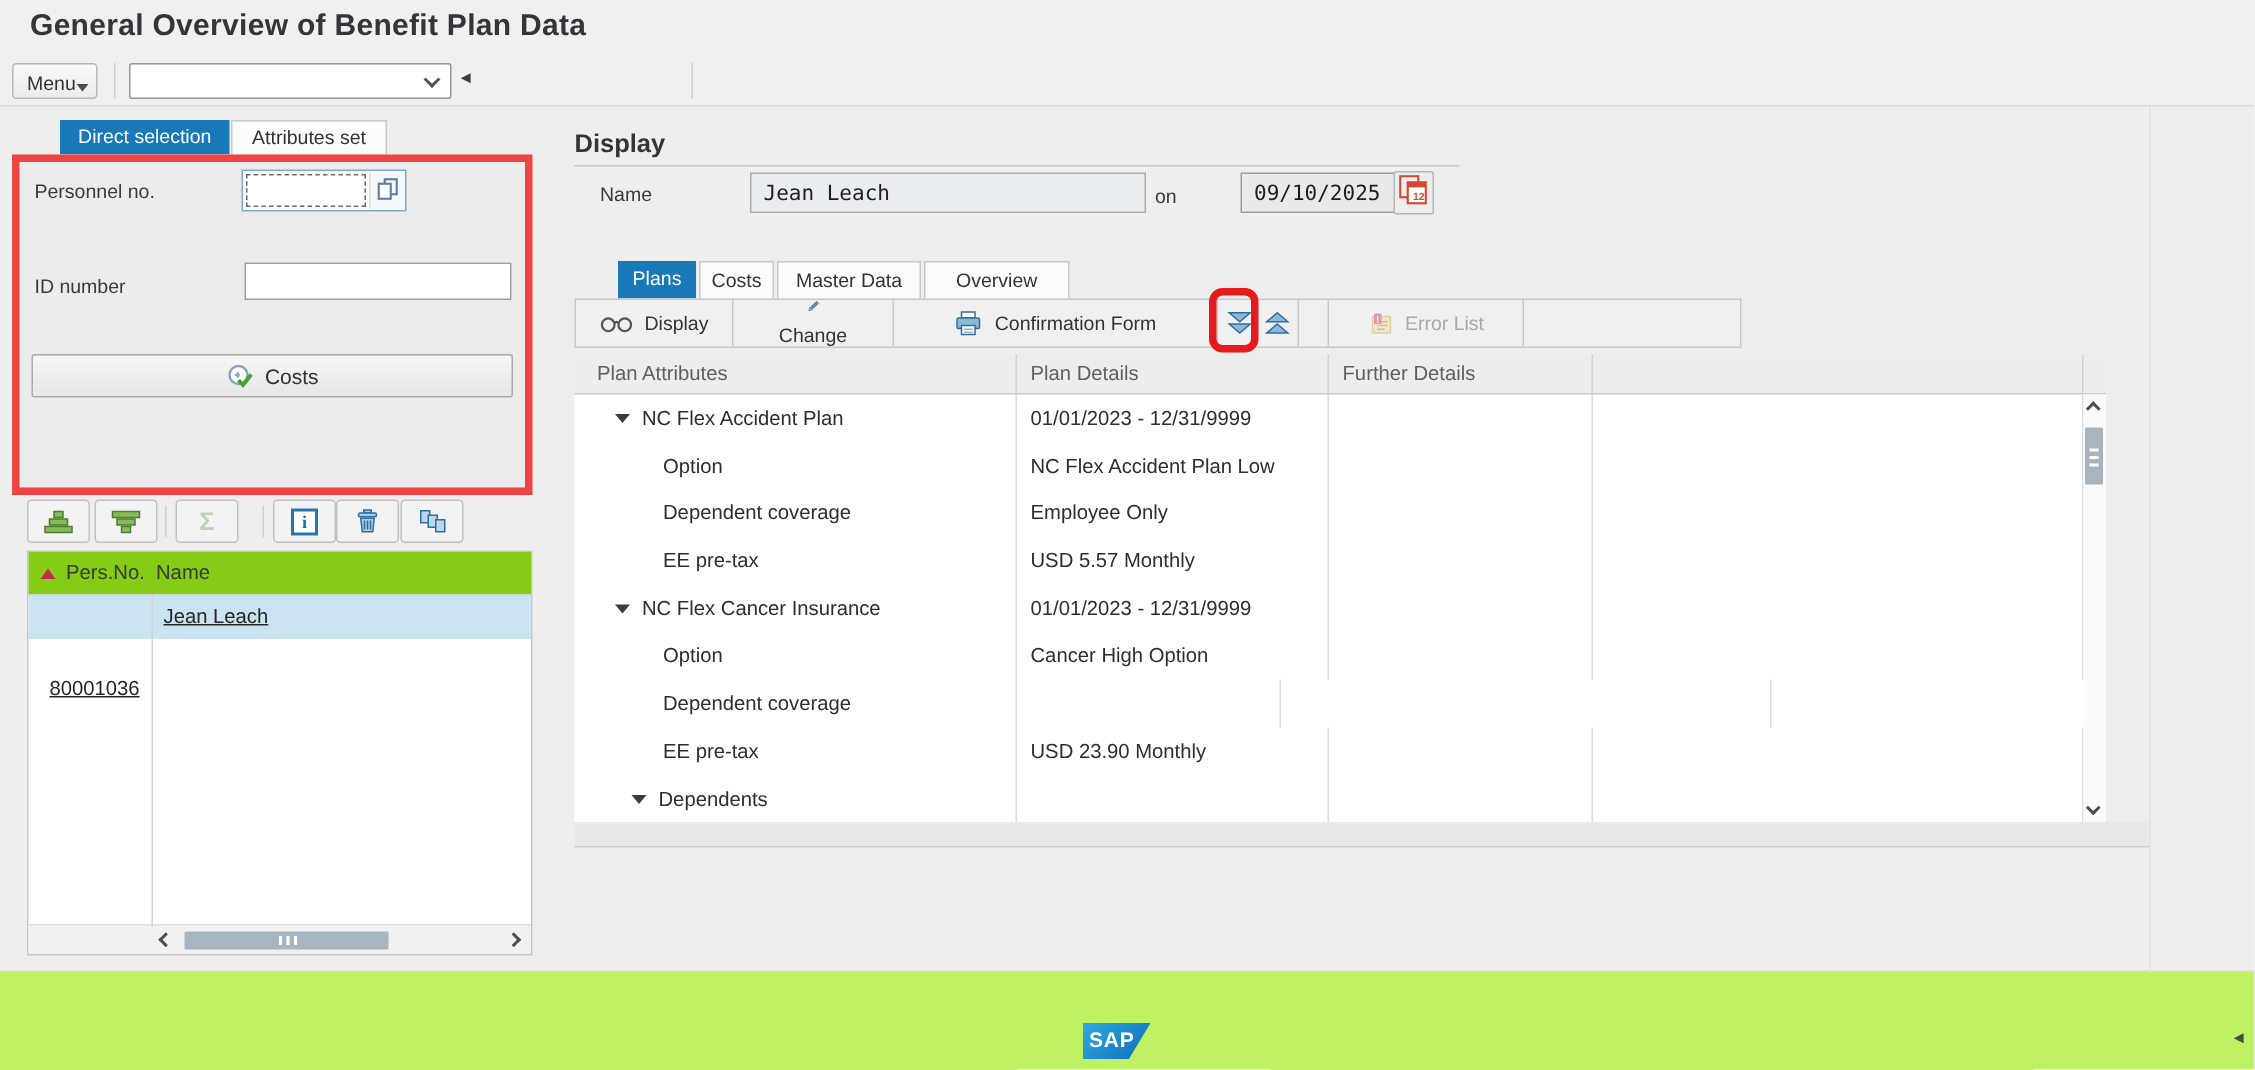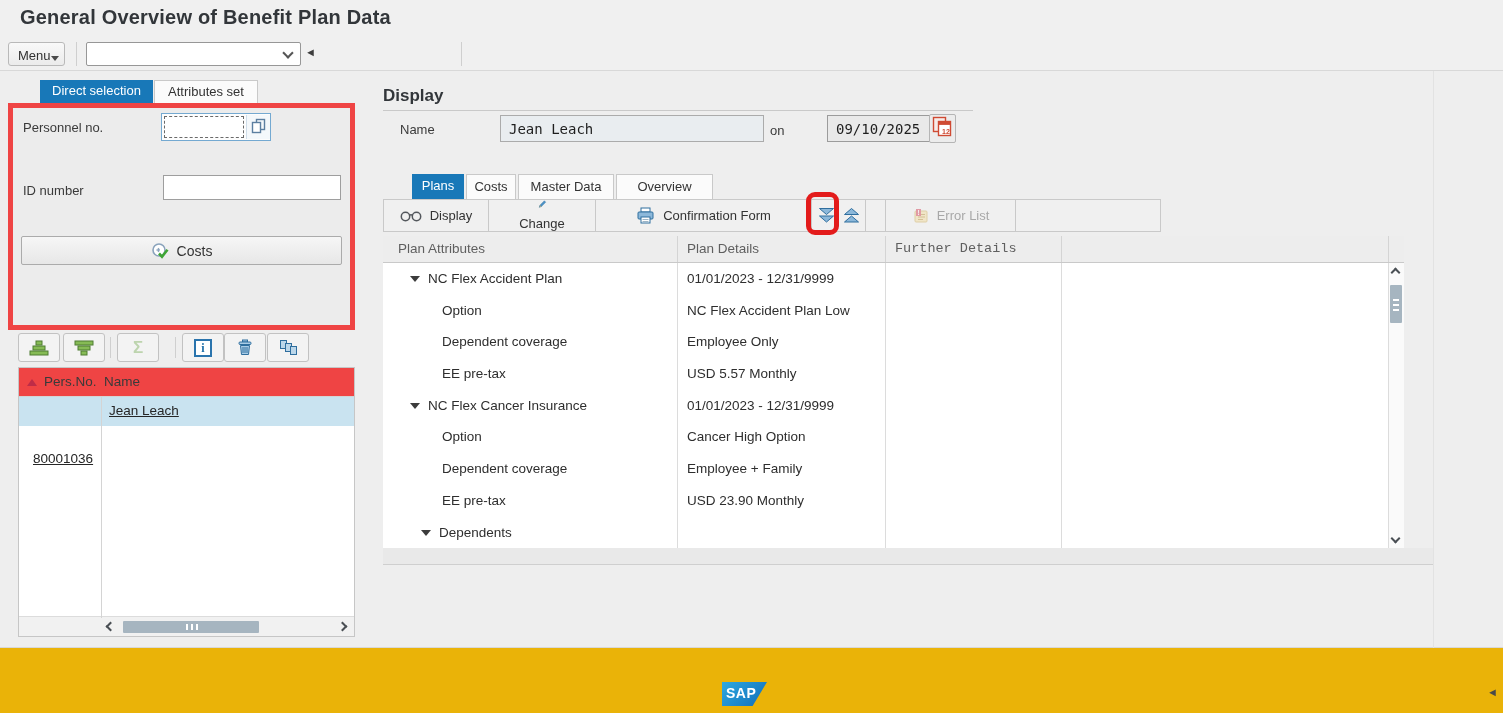--- a/index.html
+++ b/index.html
@@ -47,21 +47,21 @@
   #btn-select .inner { display:flex; align-items:center; justify-content:center; gap:8px; height:100%; }
 
   .icbar-btn { top:262px; width:42px; height:29px; background:#f3f3f3; border:1px solid #c2c2c2; border-radius:3px; display:flex; align-items:center; justify-content:center; }
   #ic-sortasc { left:18px; } #ic-sortdesc { left:63px; }
   #ic-sum { left:117px; } #ic-info { left:182px; } #ic-trash { left:224px; } #ic-layers { left:267px; }
   #icsep1 { left:110px; top:266px; height:21px; } #icsep2 { left:175px; top:266px; height:21px; }
   #ic-sum span { font-size:17px; font-weight:bold; color:#bdd4ae; }
   #ic-info .ibox { width:18px; height:18px; border:2px solid #2a74ad; background:#fff; font-size:12px; font-weight:bold; font-family:"Liberation Serif",serif; color:#1f6fa8; text-align:center; line-height:14px; }
 
   #peolist { left:18px; top:296px; width:337px; height:270px; border:1px solid #c6c6c6; background:#fff; }
-  #peo-head { position:absolute; left:0; top:0; width:100%; height:29px; background:#ef4444; border-bottom:1px solid #d4d4d4; }
+  #peo-head { position:absolute; left:0; top:0; width:100%; height:29px; background:#84cc16; border-bottom:1px solid #d4d4d4; }
   #sort-tri { position:absolute; left:8px; top:11px; width:0; height:0; border-left:5px solid transparent; border-right:5px solid transparent; border-bottom:7px solid #bf2c47; }
   #col-pers { position:absolute; left:25px; top:6px; font-size:13.5px; color:#3a3a3a; }
   #col-name { position:absolute; left:85px; top:6px; font-size:13.5px; color:#3a3a3a; }
   #peo-row { position:absolute; left:0; top:29px; width:100%; height:29px; background:#c9e3f0; }
   #peo-row a { font-size:13.5px; color:#262626; text-decoration:underline; }
   #link-pers { position:absolute; left:14px; top:6px;margin-top:48px; } #link-name { position:absolute; left:90px; top:6px; }
   #peo-divider { position:absolute; left:82px; top:29px; height:221px; width:1px; background:#d4d4d4; z-index:2; }
   #peo-hscroll { position:absolute; left:0; bottom:0; width:100%; height:20px; background:#f1f1f1; border-top:1px solid #dcdcdc; }
   .chev { display:inline-block; width:7px; height:7px; border-left:2px solid #4a4f54; border-bottom:2px solid #4a4f54; }
   .chev.left { transform:rotate(45deg); } .chev.right { transform:rotate(225deg); }
@@ -89,38 +89,38 @@
   .act-btn { position:absolute; top:0; height:31px; border-right:1px solid #c9c9c9; display:flex; align-items:center; justify-content:center; gap:8px; font-size:13px; color:#333; background:transparent; border-top:0; border-bottom:0; border-left:0; }
   #act-display { left:0; width:105px; } #act-change { left:105px; width:107px;flex-direction:column; } #act-confirm { left:212px; width:216px; }
   #act-chevzone { left:428px; width:54px; border-right:1px solid #c9c9c9; position:absolute; top:0; height:31px; display:flex; align-items:center; justify-content:center; gap:6px; }
   #act-error { left:501px; width:131px; border-left:1px solid #c9c9c9; color:#a8a8a8; }
   #red-annot { left:806px; top:121px; width:33px; height:43px; border:5px solid #e31b1b; border-radius:9px; z-index:50; }
 
   
   #ptable { left:383px; top:165px; width:1021px; height:312px; background:#fff; }
   #pt-head { display:flex; height:27px; background:#ededed; border-bottom:1px solid #c9c9c9; font-size:13.5px; color:#5f5f5f; line-height:26px; }
   .hc { border-right:1px solid #d4d4d4; }
-  .c1 { width:295px; padding-left:15px; } .c2 { width:208px; padding-left:9px; } .c3 { width:176px; padding-left:9px;font-family:Liberation Mono, monospace; } .c4 { width:327px; }
+  .c1 { width:295px; padding-left:15px; } .c2 { width:208px; padding-left:9px; } .c3 { width:176px; padding-left:9px; } .c4 { width:327px; }
   .trow { display:flex; height:31.7px; font-size:13.5px; color:#2e2e2e; line-height:31.7px; }
   .cell { border-right:1px solid #dcdcdc; height:100%; white-space:nowrap; overflow:hidden; }
   .tri { display:inline-block; width:0; height:0; border-left:5px solid transparent; border-right:5px solid transparent; border-top:6px solid #3c3c3c; margin-right:8px; vertical-align:1px; }
   .lvl0 .a-label { margin-left:0; } .lvl0 .tri { margin-left:12px; }
   .lvl1 .a-label { margin-left:44px; }
   .lvl1e .tri { margin-left:23px; } .lvl1e .a-label { margin-left:0; }
   #pt-body { border-bottom:1px solid #d9d9d9; }
   #vscroll { position:absolute; right:0; top:27px; width:15px; height:285px; background:#fafafa; }
   #vs-up { position:absolute; left:3px; top:6px; } #vs-down { position:absolute; left:3px; bottom:6px; }
   #vs-thumb { position:absolute; left:1px; top:22px; width:12px; height:38px; background:#a6b5c0; border-radius:1px; }
   .gripV { position:absolute; left:3px; top:50%; width:6px; height:2px; background:#fff; }
   .gripV.g1 { margin-top:-5px; } .gripV.g3 { margin-top:5px; }
   #pt-footer { left:383px; top:477px; width:1050px; height:17px; background:#e9e9e9; border-bottom:1px solid #cfcfcf; }
   #panel-redge { left:1433px; top:0px; width:1px; height:577px; background:#e2e2e2; }
 
   
-  #footer { left:0; top:648px; width:1503px; height:65px; background:#eab308; }
+  #footer { left:0; top:648px; width:1503px; height:65px; background:#bef264; }
   #sap-logo { position:absolute; left:722px; top:34px; width:45px; height:24px; background:linear-gradient(135deg,#2fa9e0,#0f6cb8); clip-path:polygon(0 0,100% 0,68% 100%,0 100%); color:#fff; font-weight:bold; font-size:14px; padding:3px 0 0 4px; letter-spacing:.5px; }
   #panel-collapse { position:absolute; left:1487px; top:38px; font-size:11px; color:#4a4a4a; }
   button { font-family:"Liberation Sans",sans-serif; cursor:default; }
 </style>
 </head>
 <body>
 
 <div id="app">
 
   <div class="abs" id="titlebar">
@@ -348,21 +348,20 @@
             <div class="cell c4"></div>
         </div>
         <div class="trow lvl1">
           <div class="cell c1"><span class="a-label">Option</span></div>
           <div class="cell c2">Cancer High Option</div>
           <div class="cell c3"></div>
             <div class="cell c4"></div>
         </div>
         <div class="trow lvl1">
           <div class="cell c1"><span class="a-label">Dependent coverage</span></div>
-          <div class="cell c2">Employee + Family</div>
           <div class="cell c3"></div>
             <div class="cell c4"></div>
         </div>
         <div class="trow lvl1">
           <div class="cell c1"><span class="a-label">EE pre-tax</span></div>
           <div class="cell c2">USD 23.90 Monthly</div>
           <div class="cell c3"></div>
             <div class="cell c4"></div>
         </div>
         <div class="trow lvl1e">

